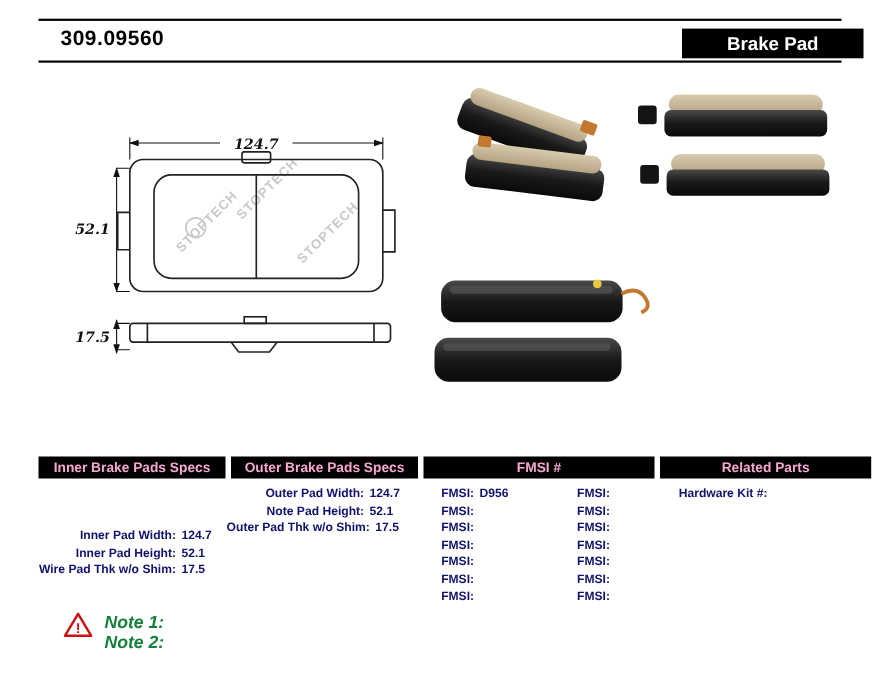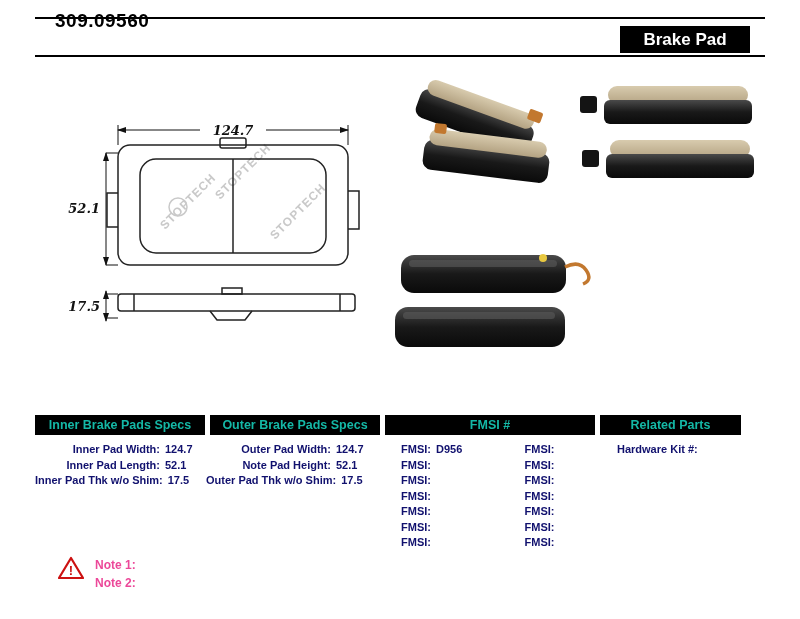--- a/index.html
+++ b/index.html
@@ -2,59 +2,59 @@
 <html><head>
 <meta charset="utf-8">
 <style>
   html,body { margin:0; padding:0; background:#ffffff; }
   .page {
     position:relative; width:800px; height:619px; background:#ffffff;
     font-family:"Liberation Sans", sans-serif; overflow:hidden; color:#000;
   }
   .rule { position:absolute; left:35px; width:730px; height:2px; background:#000; }
   .part-number {
-    position:absolute; left:55px; top:10px;
+    position:absolute; left:55px; top:25px;
     font-size:19px; font-weight:bold; letter-spacing:0.5px;
   }
   .product-type-box {
-    position:absolute; left:620px; top:26px; width:130px; height:27px;
+    position:absolute; left:620px; top:26px; width:165px; height:27px;
     background:#000; color:#fff; display:flex; align-items:center; justify-content:center;
     font-size:17px; font-weight:bold;
   }
   .drawing { position:absolute; left:60px; top:95px; }
   .photos  { position:absolute; left:385px; top:70px; }
 
   .col-header {
-    position:absolute; top:415px; height:20px; background:#000; color:#14b8a6;
+    position:absolute; top:415px; height:20px; background:#000; color:#f9a8d4;
     font-size:12.5px; font-weight:bold; display:flex; align-items:center; justify-content:center;
   }
   .hdr-inner   { left:35px;  width:170px; }
   .hdr-outer   { left:210px; width:170px; }
   .hdr-fmsi    { left:385px; width:210px; }
-  .hdr-related { left:600px; width:141px; }
+  .hdr-related { left:600px; width:192px; }
 
   .spec-col { position:absolute; top:442px; font-size:11px; font-weight:bold; color:#11116e; }
-  .col-inner   { left:35px;  width:170px; }
+  .col-inner   { left:35px;  width:170px;margin-top:38px; }
   .col-outer   { left:206px; width:170px; }
   .col-fmsi    { left:385px; width:210px; }
   .col-related { left:564px; width:165px;margin-left:47px; }
 
   .spec-row { display:flex; height:15.5px; line-height:15.5px; }
   .spec-row .lbl { flex:1; text-align:right; white-space:nowrap; }
   .spec-row .val { width:40px; padding-left:5px; text-align:left; }
 
   .fmsi-row  { display:flex; height:15.5px; line-height:15.5px;gap:37px; }
   .fmsi-cell { width:105px; display:flex; }
   .fmsi-cell .lbl { width:46px; text-align:right; }
   .fmsi-cell .val { padding-left:5px; }
 
   .rel-row { height:15.5px; line-height:15.5px; padding-left:6px; }
 
   .note-icon { position:absolute; left:58px; top:556px; }
-  .note-label { position:absolute; left:95px; font-size:12px; font-weight:bold; color:#ec4899; }
+  .note-label { position:absolute; left:95px; font-size:16px; font-weight:bold; color:#15803d;font-style:italic; }
   .note-1 { top:558px; }
   .note-2 { top:576px; }
 
   .dim-text { font-family:"DejaVu Serif", serif; font-style:italic; font-weight:bold; font-size:13px; fill:#111; }
 </style>
 </head>
 <body>
 
 <div class="page">
 
@@ -176,25 +176,25 @@
   <div class="col-header hdr-related">
     <span>Related Parts</span>
   </div>
 
   <div class="spec-col col-inner">
     <div class="spec-row">
       <span class="lbl">Inner Pad Width:</span>
       <span class="val">124.7</span>
     </div>
     <div class="spec-row">
-      <span class="lbl">Inner Pad Length:</span>
+      <span class="lbl">Inner Pad Height:</span>
       <span class="val">52.1</span>
     </div>
     <div class="spec-row">
-      <span class="lbl">Inner Pad Thk w/o Shim:</span>
+      <span class="lbl">Wire Pad Thk w/o Shim:</span>
       <span class="val">17.5</span>
     </div>
   </div>
 
   <div class="spec-col col-outer">
     <div class="spec-row">
       <span class="lbl">Outer Pad Width:</span>
       <span class="val">124.7</span>
     </div>
     <div class="spec-row">

